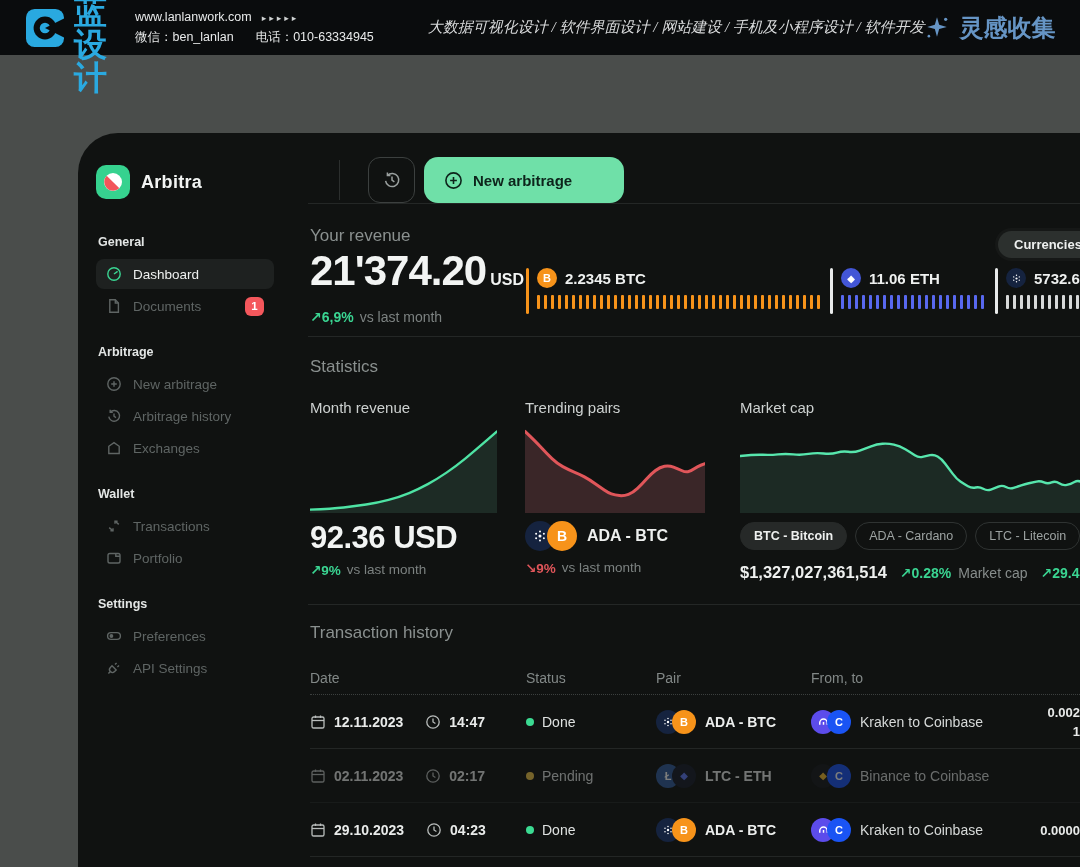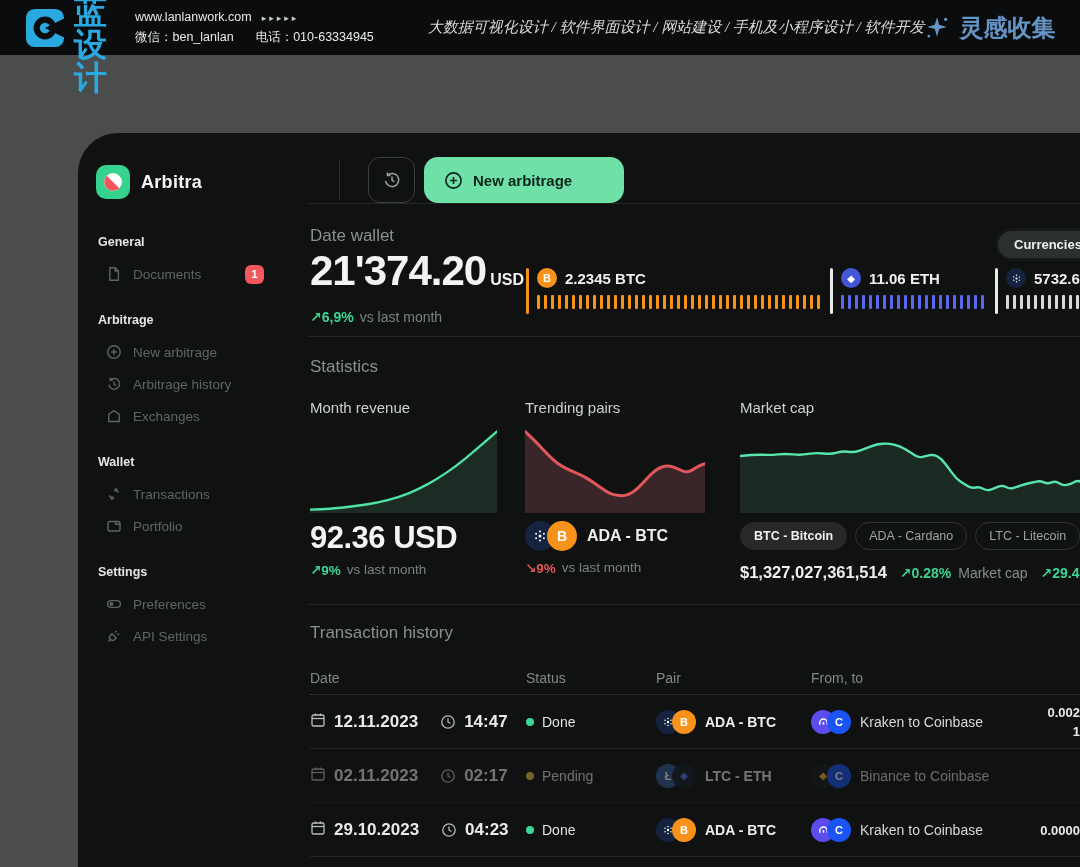--- a/index.html
+++ b/index.html
@@ -109,21 +109,21 @@
   .mc-capval { color:#eef0ef; font-weight:bold; font-size:16.5px; margin-right:6px; }
   .mc-glabel { color:#878d8c; }
 
   
   .trans { margin-left:22px; padding-top:18px; }
   .t-head { display:grid; grid-template-columns:216px 130px 155px 240px; align-items:center; height:34px;
     margin-top:18px; border-bottom:1px dotted #3b3f3e; color:#828887; font-size:14px; }
   .t-row { display:grid; grid-template-columns:216px 130px 155px 240px; align-items:center; height:54px;
     border-bottom:1px solid #232625; position:relative; cursor:pointer; }
   .t-row.dim { opacity:.45; }
-  .t-date { display:flex; gap:8px; color:#e9ebea; font-weight:bold; font-size:17px; }
+  .t-date { display:flex; align-items:center; gap:8px; color:#e9ebea; font-weight:bold; font-size:14px; }
   .t-date .dt-icon { color:#b9bdbc; display:flex; }
   .t-time { margin-left:14px; display:flex; align-items:center; gap:8px; }
   .t-status { display:flex; align-items:center; gap:8px; color:#dfe2e1; font-size:14px; }
   .dot { width:8px; height:8px; border-radius:50%; }
   .t-pair { display:flex; align-items:center; gap:9px; color:#eceeed; font-weight:bold; font-size:14px; }
   .t-route { display:flex; align-items:center; gap:9px; color:#d6d9d8; font-size:14px; }
   .t-amount { position:absolute; right:238px; top:50%; transform:translateY(-50%); text-align:right;
     color:#e9ebea; font-weight:bold; font-size:13px; line-height:19px; }
 </style>
 </head>
@@ -167,20 +167,29 @@
             <rect width="34" height="34" rx="10" fill="#36d28f"></rect>
             <circle cx="17" cy="17" r="9" fill="#fff"></circle>
             <path d="M10.64 10.64 A9 9 0 0 0 23.36 23.36 Z" fill="#f2555a"></path>
           </svg>
       </span>
       <span class="brand-name">Arbitra</span>
     </div>
 
     <div class="side-section">
       <div class="side-label">General</div>
+      <div class="side-item active">
+        <span class="s-icon" style="display:flex;">
+            <svg width="16" height="16" viewBox="0 0 16 16" fill="none" stroke="currentColor" stroke-width="1.4">
+              <circle cx="8" cy="8" r="6.2"></circle>
+              <path d="M8 8 L11.6 5.4"></path>
+            </svg>
+          </span>
+        <span>Dashboard</span>
+      </div>
       <div class="side-item">
         <span class="s-icon" style="display:flex;">
             <svg width="16" height="16" viewBox="0 0 16 16" fill="none" stroke="currentColor" stroke-width="1.4">
               <path d="M3.8 1.8 h5.5 L12.4 5 v9.2 H3.8 z"></path>
               <path d="M9.3 1.8 V5 h3.1"></path>
             </svg>
           </span>
         <span>Documents</span>
         <span class="badge">1</span>
       </div>
@@ -282,21 +291,21 @@
             <circle cx="9" cy="9" r="7.2"></circle>
             <path d="M9 5.8v6.4M5.8 9h6.4"></path>
           </svg>
         <span>New arbitrage</span>
       </button>
     </div>
 
     <hr class="rule">
 
     <div class="wallet">
-      <div class="sec-title">Date wallet</div>
+      <div class="sec-title">Your revenue</div>
       <div class="wallet-tabs">
         <span class="wtab active">Currencies</span>
 
       </div>
       <div class="balance">
         <div class="balance-num"><span>21'374.20</span><span class="balance-cur">USD</span></div>
         <div class="chg-row">
             <span class="up"><span>↗</span><span>6,9%</span></span>
             <span class="chg-note">vs last month</span>
           </div>

